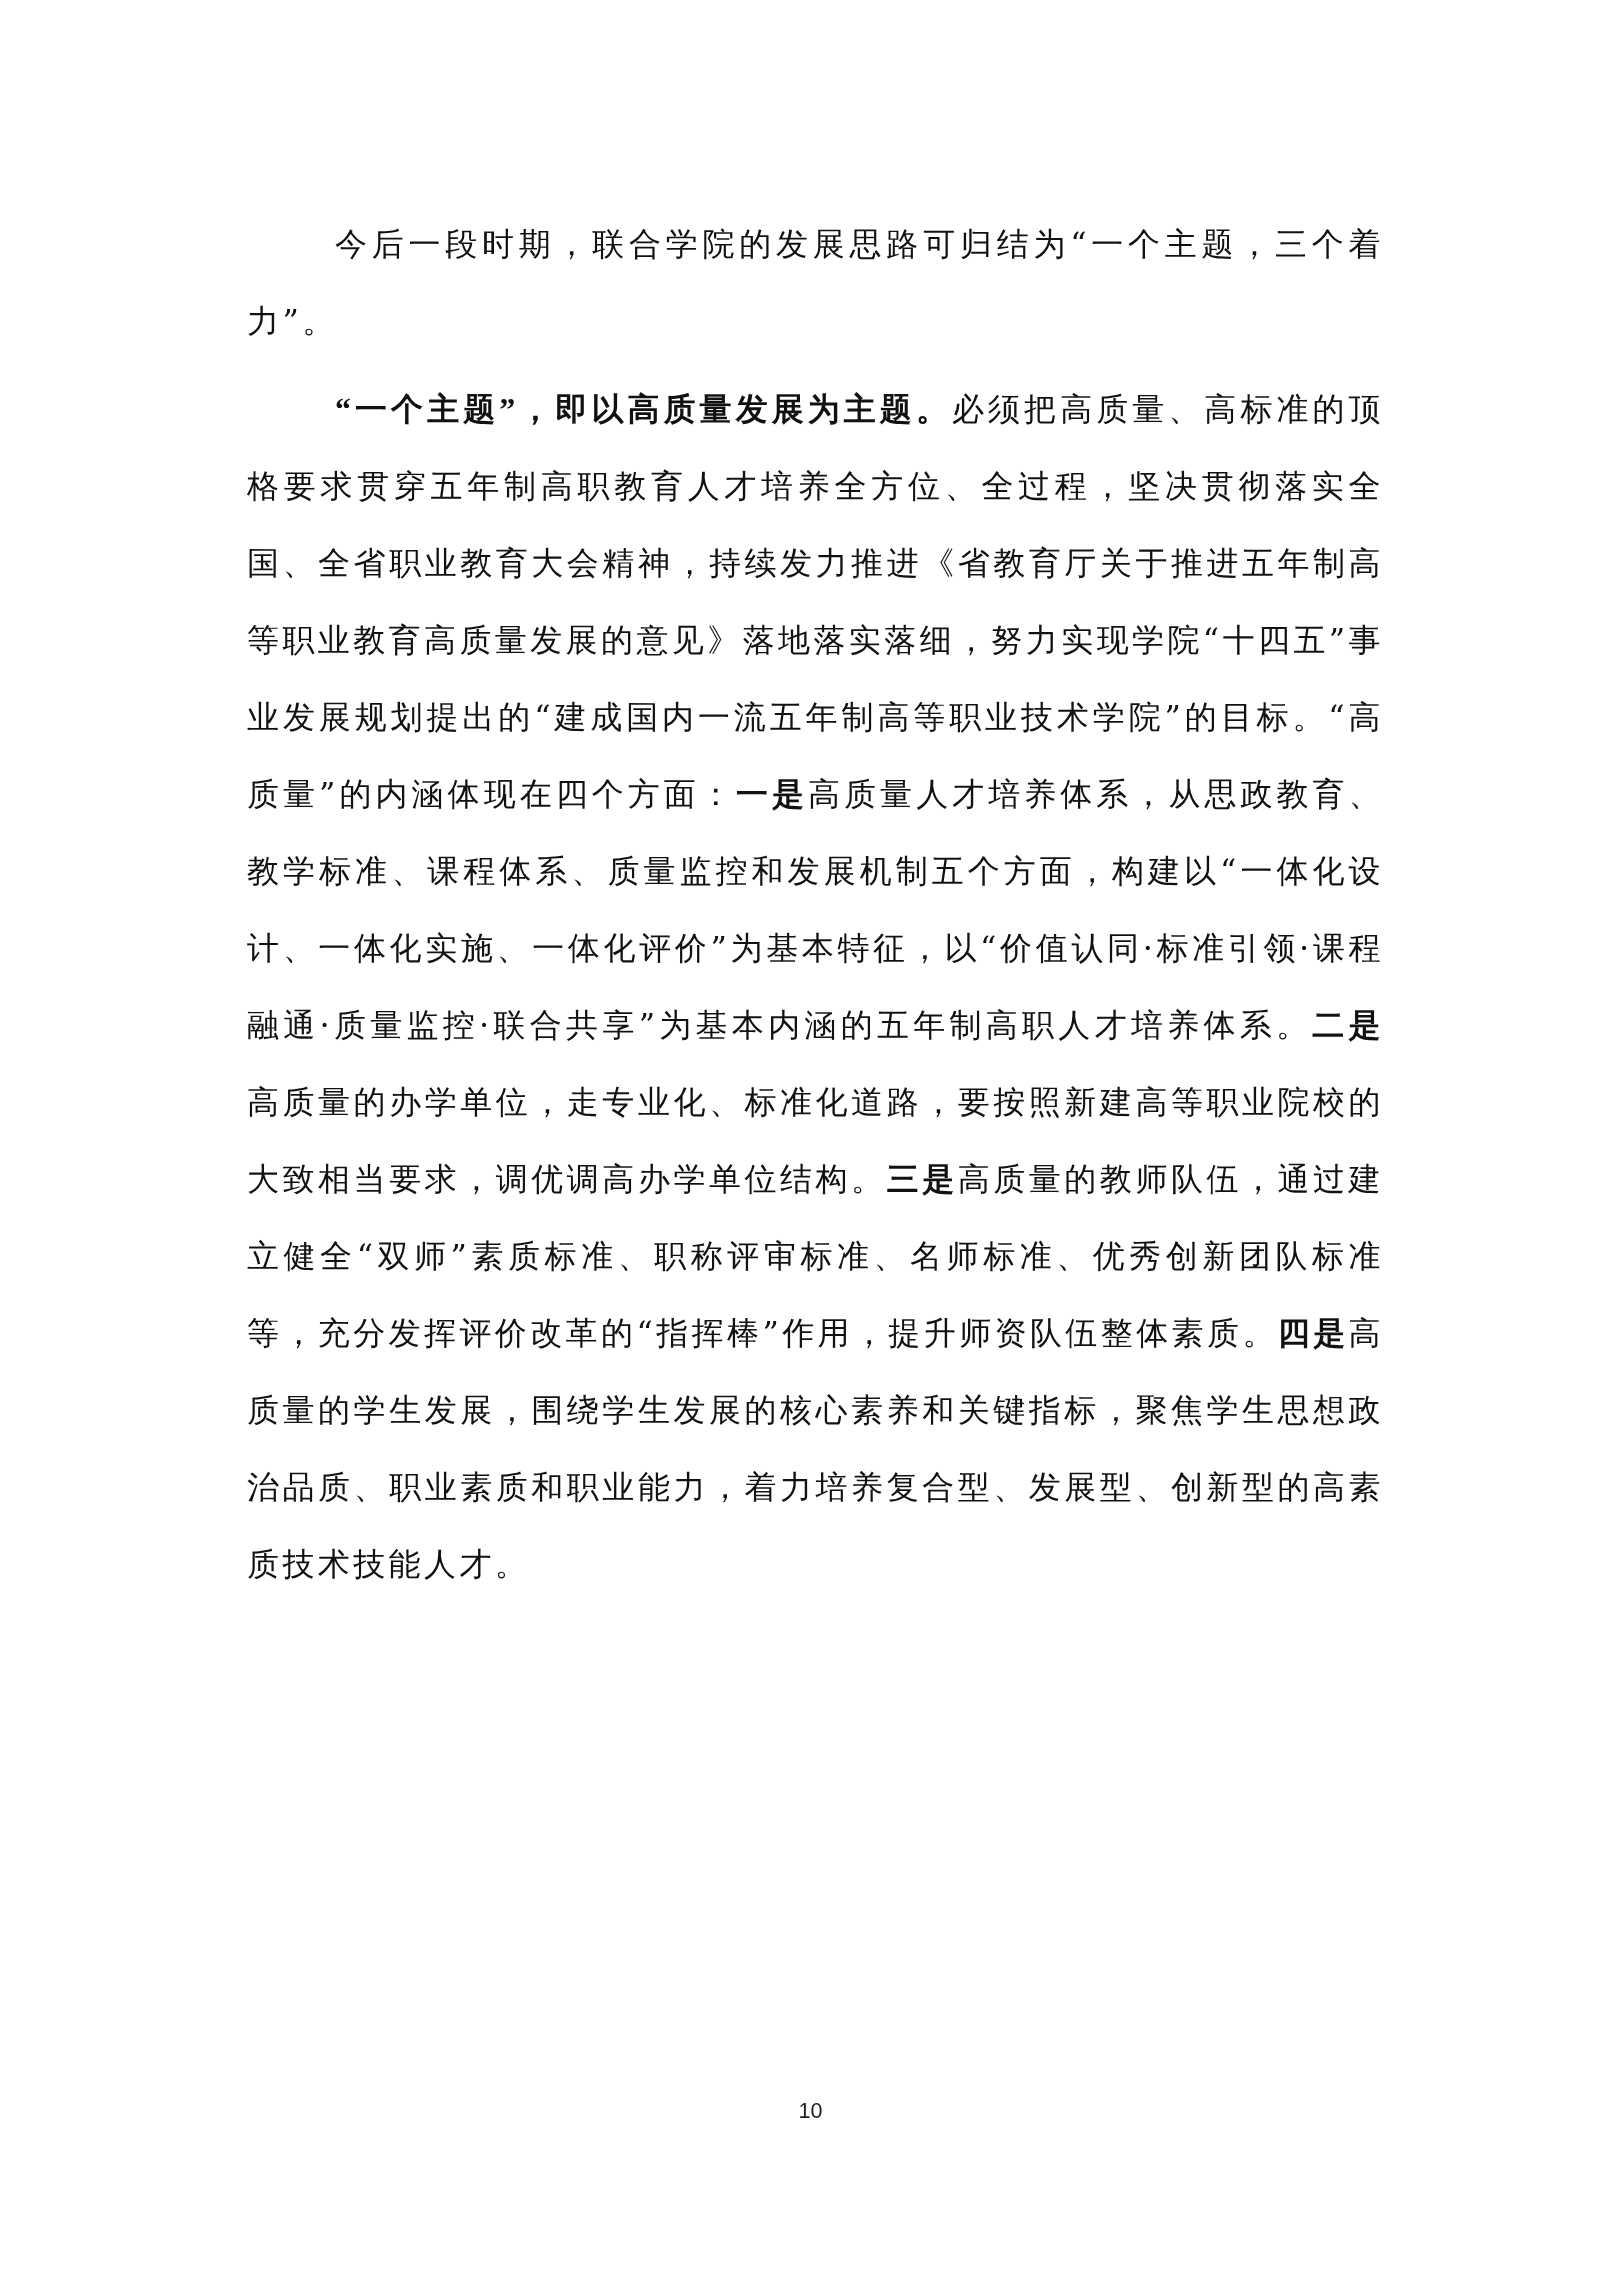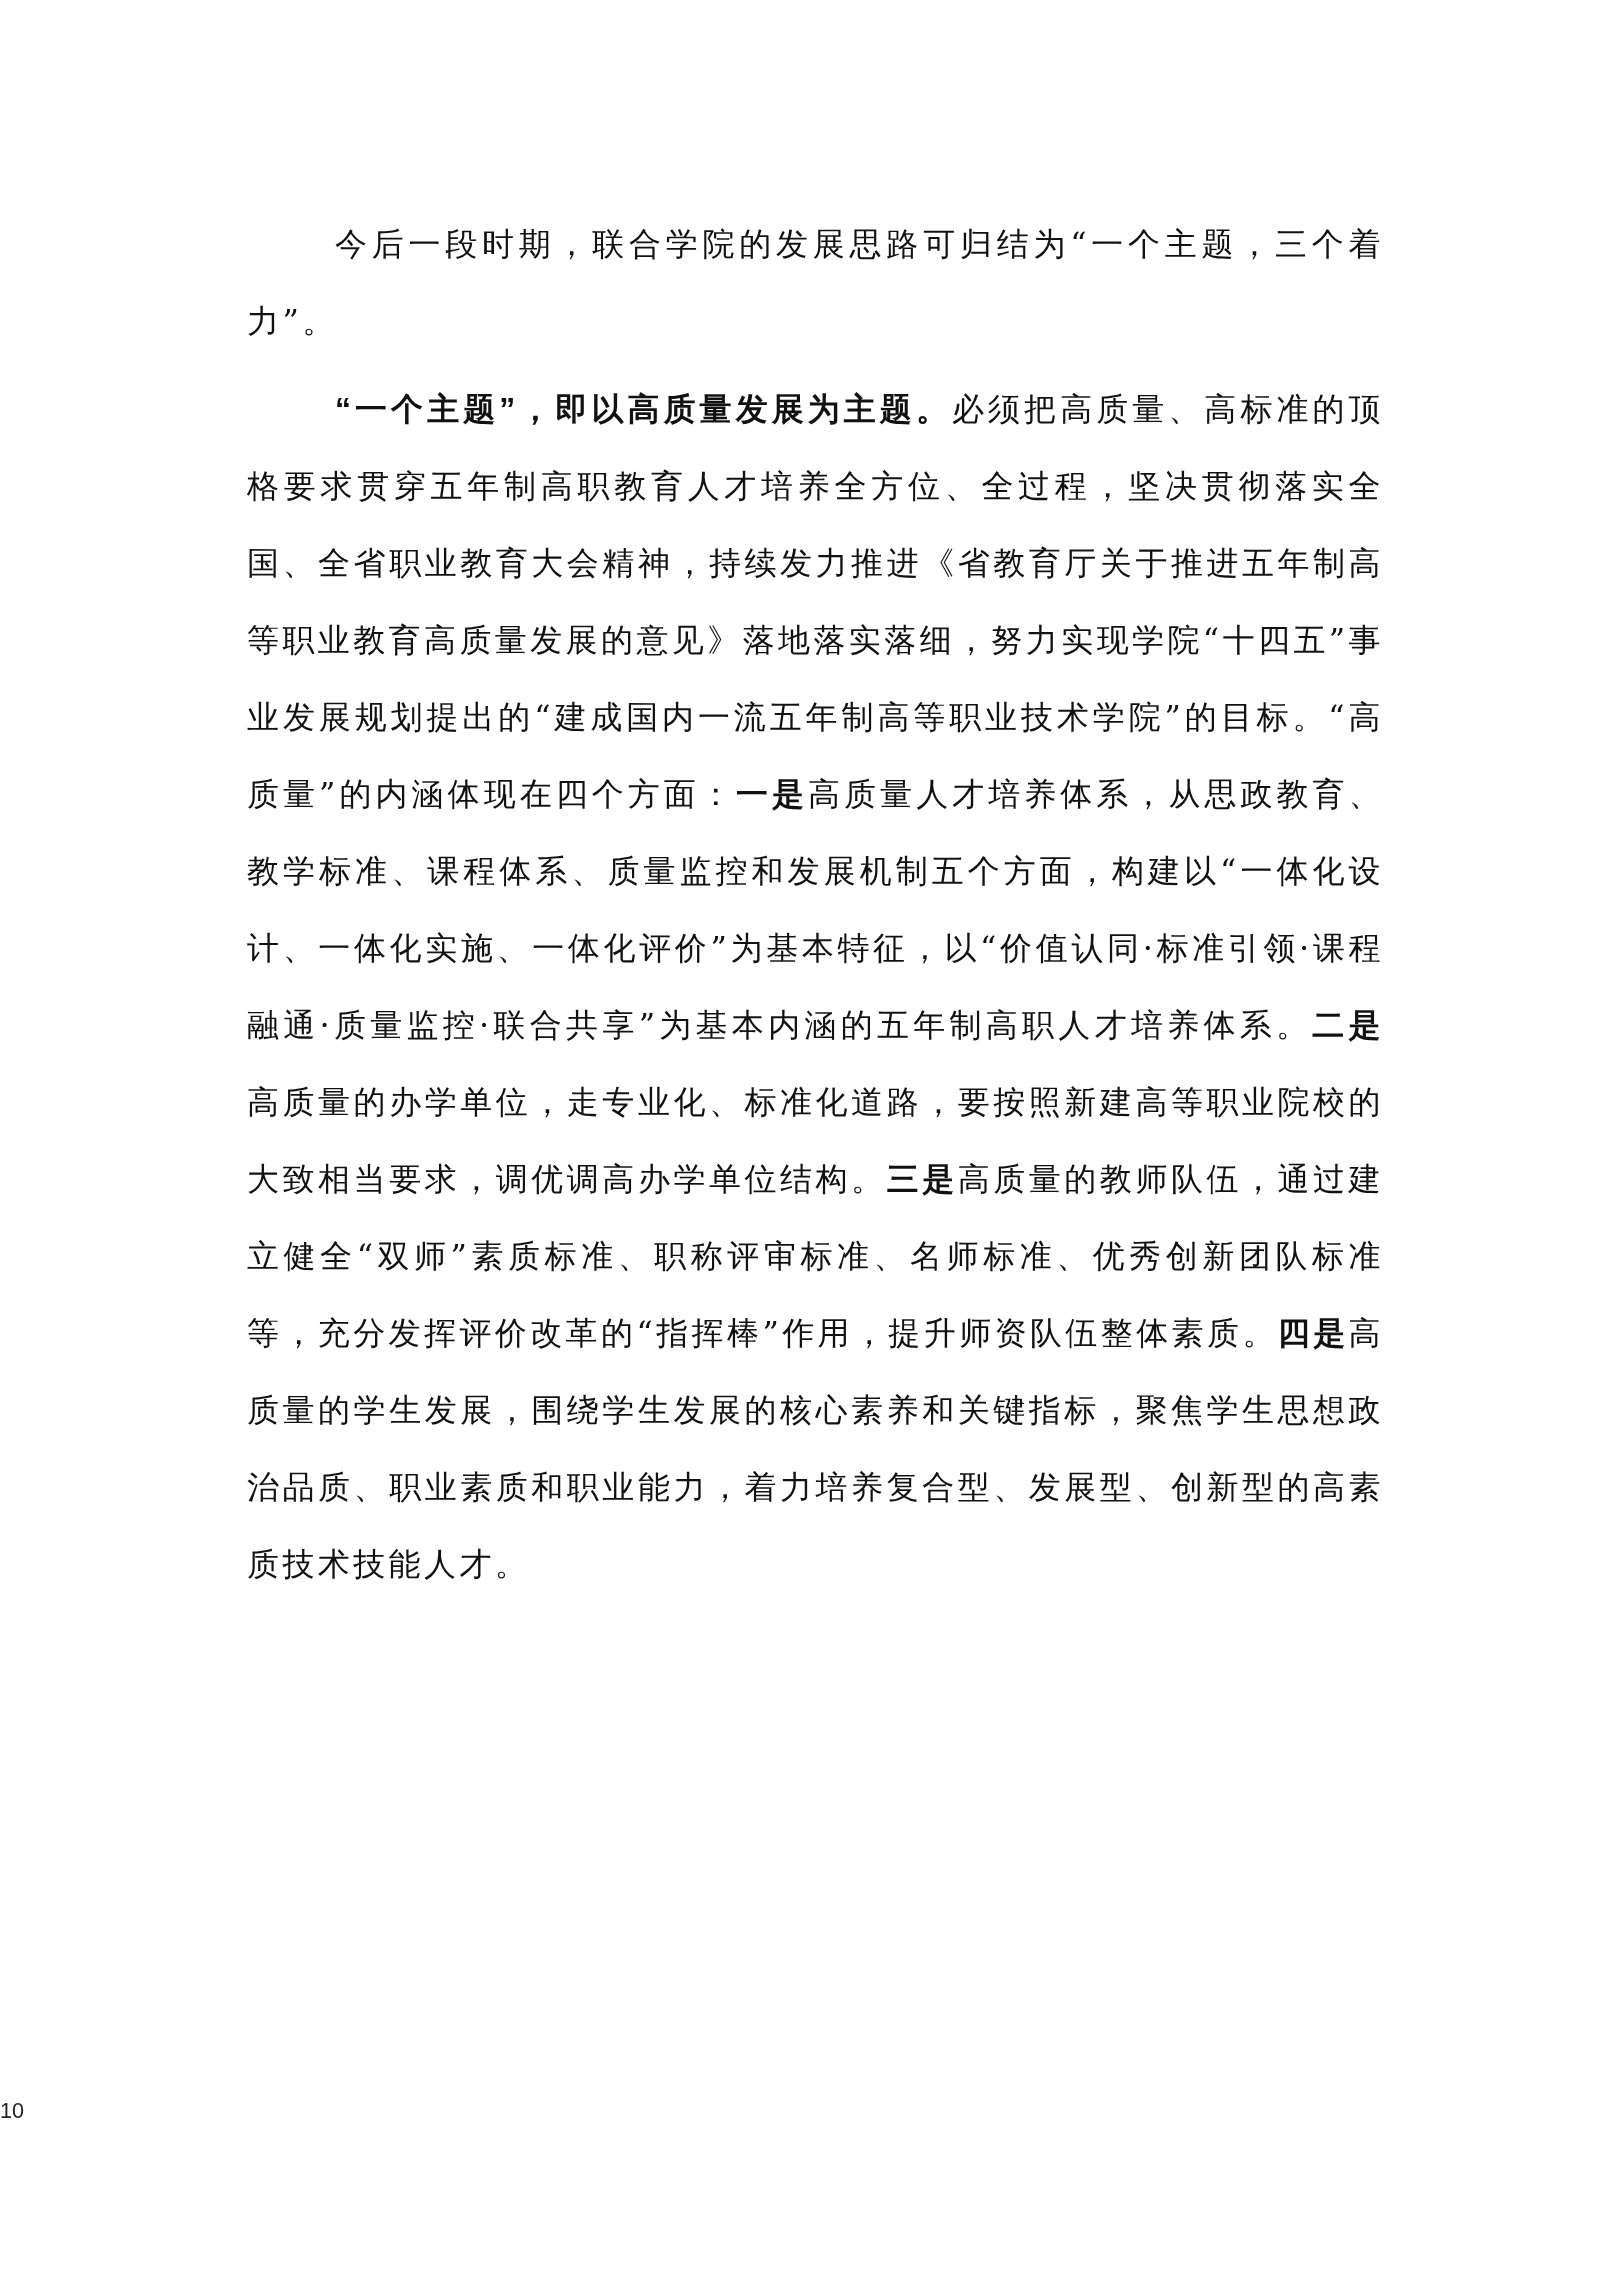--- a/index.html
+++ b/index.html
@@ -29,27 +29,28 @@
       text-justify: inter-ideograph;
       text-indent: 88px;
       letter-spacing: 3.4px;
       word-break: break-all;
     }
     .para + .para {
       margin-top: 10.8px;
     }
     .bold {
       font-weight: bold;
-      font-family: Liberation Sans, sans-serif;
+      font-family: Liberation Serif, serif;
     }
     .page-number {
       position: absolute;
       left: 0;
       width: 1621px;
       top: 2098px;
+      text-align: center;
       font-family: "Liberation Sans", "DejaVu Sans", sans-serif;
       font-size: 21.6px;
       color: #222;
     }
   </style>
 </head>
 <body>
 
 <div class="page">
   <p class="para">

